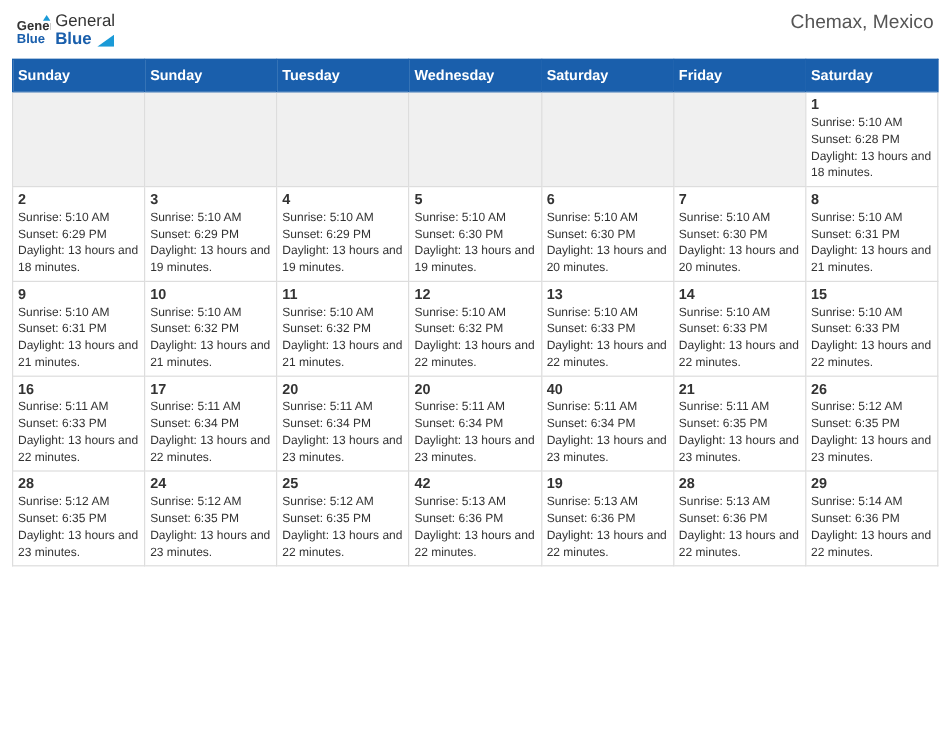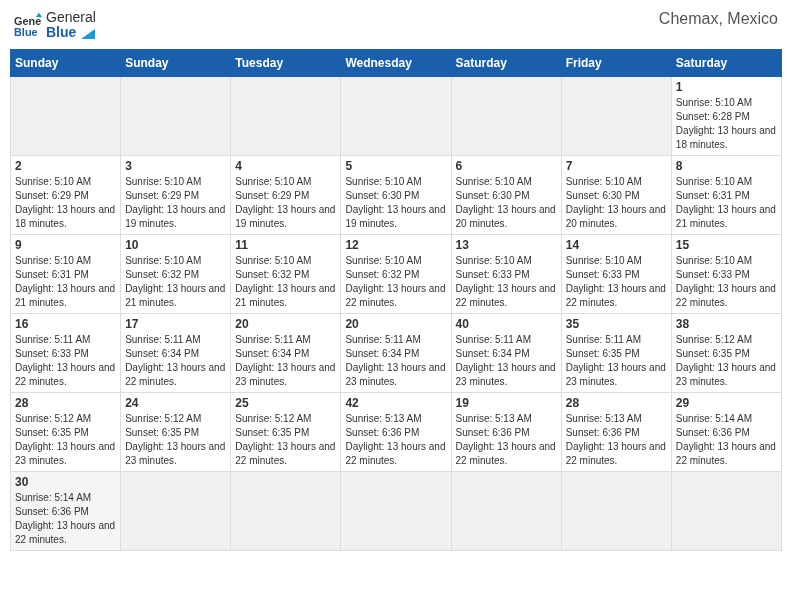--- a/index.html
+++ b/index.html
@@ -205,25 +205,25 @@
         </td>
         <td>
           <span class="day-num">20</span>
           <div class="day-info">Sunrise: 5:11 AM<br>Sunset: 6:34 PM<br>Daylight: 13 hours and 23 minutes.</div>
         </td>
         <td>
           <span class="day-num">40</span>
           <div class="day-info">Sunrise: 5:11 AM<br>Sunset: 6:34 PM<br>Daylight: 13 hours and 23 minutes.</div>
         </td>
         <td>
-          <span class="day-num">35</span>
+          <span class="day-num">21</span>
           <div class="day-info">Sunrise: 5:11 AM<br>Sunset: 6:35 PM<br>Daylight: 13 hours and 23 minutes.</div>
         </td>
         <td>
-          <span class="day-num">38</span>
+          <span class="day-num">26</span>
           <div class="day-info">Sunrise: 5:12 AM<br>Sunset: 6:35 PM<br>Daylight: 13 hours and 23 minutes.</div>
         </td>
       </tr>
       <tr>
         <td>
           <span class="day-num">28</span>
           <div class="day-info">Sunrise: 5:12 AM<br>Sunset: 6:35 PM<br>Daylight: 13 hours and 23 minutes.</div>
         </td>
         <td>
           <span class="day-num">24</span>
@@ -242,27 +242,15 @@
           <div class="day-info">Sunrise: 5:13 AM<br>Sunset: 6:36 PM<br>Daylight: 13 hours and 22 minutes.</div>
         </td>
         <td>
           <span class="day-num">28</span>
           <div class="day-info">Sunrise: 5:13 AM<br>Sunset: 6:36 PM<br>Daylight: 13 hours and 22 minutes.</div>
         </td>
         <td>
           <span class="day-num">29</span>
           <div class="day-info">Sunrise: 5:14 AM<br>Sunset: 6:36 PM<br>Daylight: 13 hours and 22 minutes.</div>
         </td>
-      </tr>
-      <tr class="last-row">
-        <td>
-          <span class="day-num">30</span>
-          <div class="day-info">Sunrise: 5:14 AM<br>Sunset: 6:36 PM<br>Daylight: 13 hours and 22 minutes.</div>
-        </td>
-        <td class="empty"></td>
-        <td class="empty"></td>
-        <td class="empty"></td>
-        <td class="empty"></td>
-        <td class="empty"></td>
-        <td class="empty"></td>
       </tr>
     </tbody>
 </table>
 
 </body></html>

